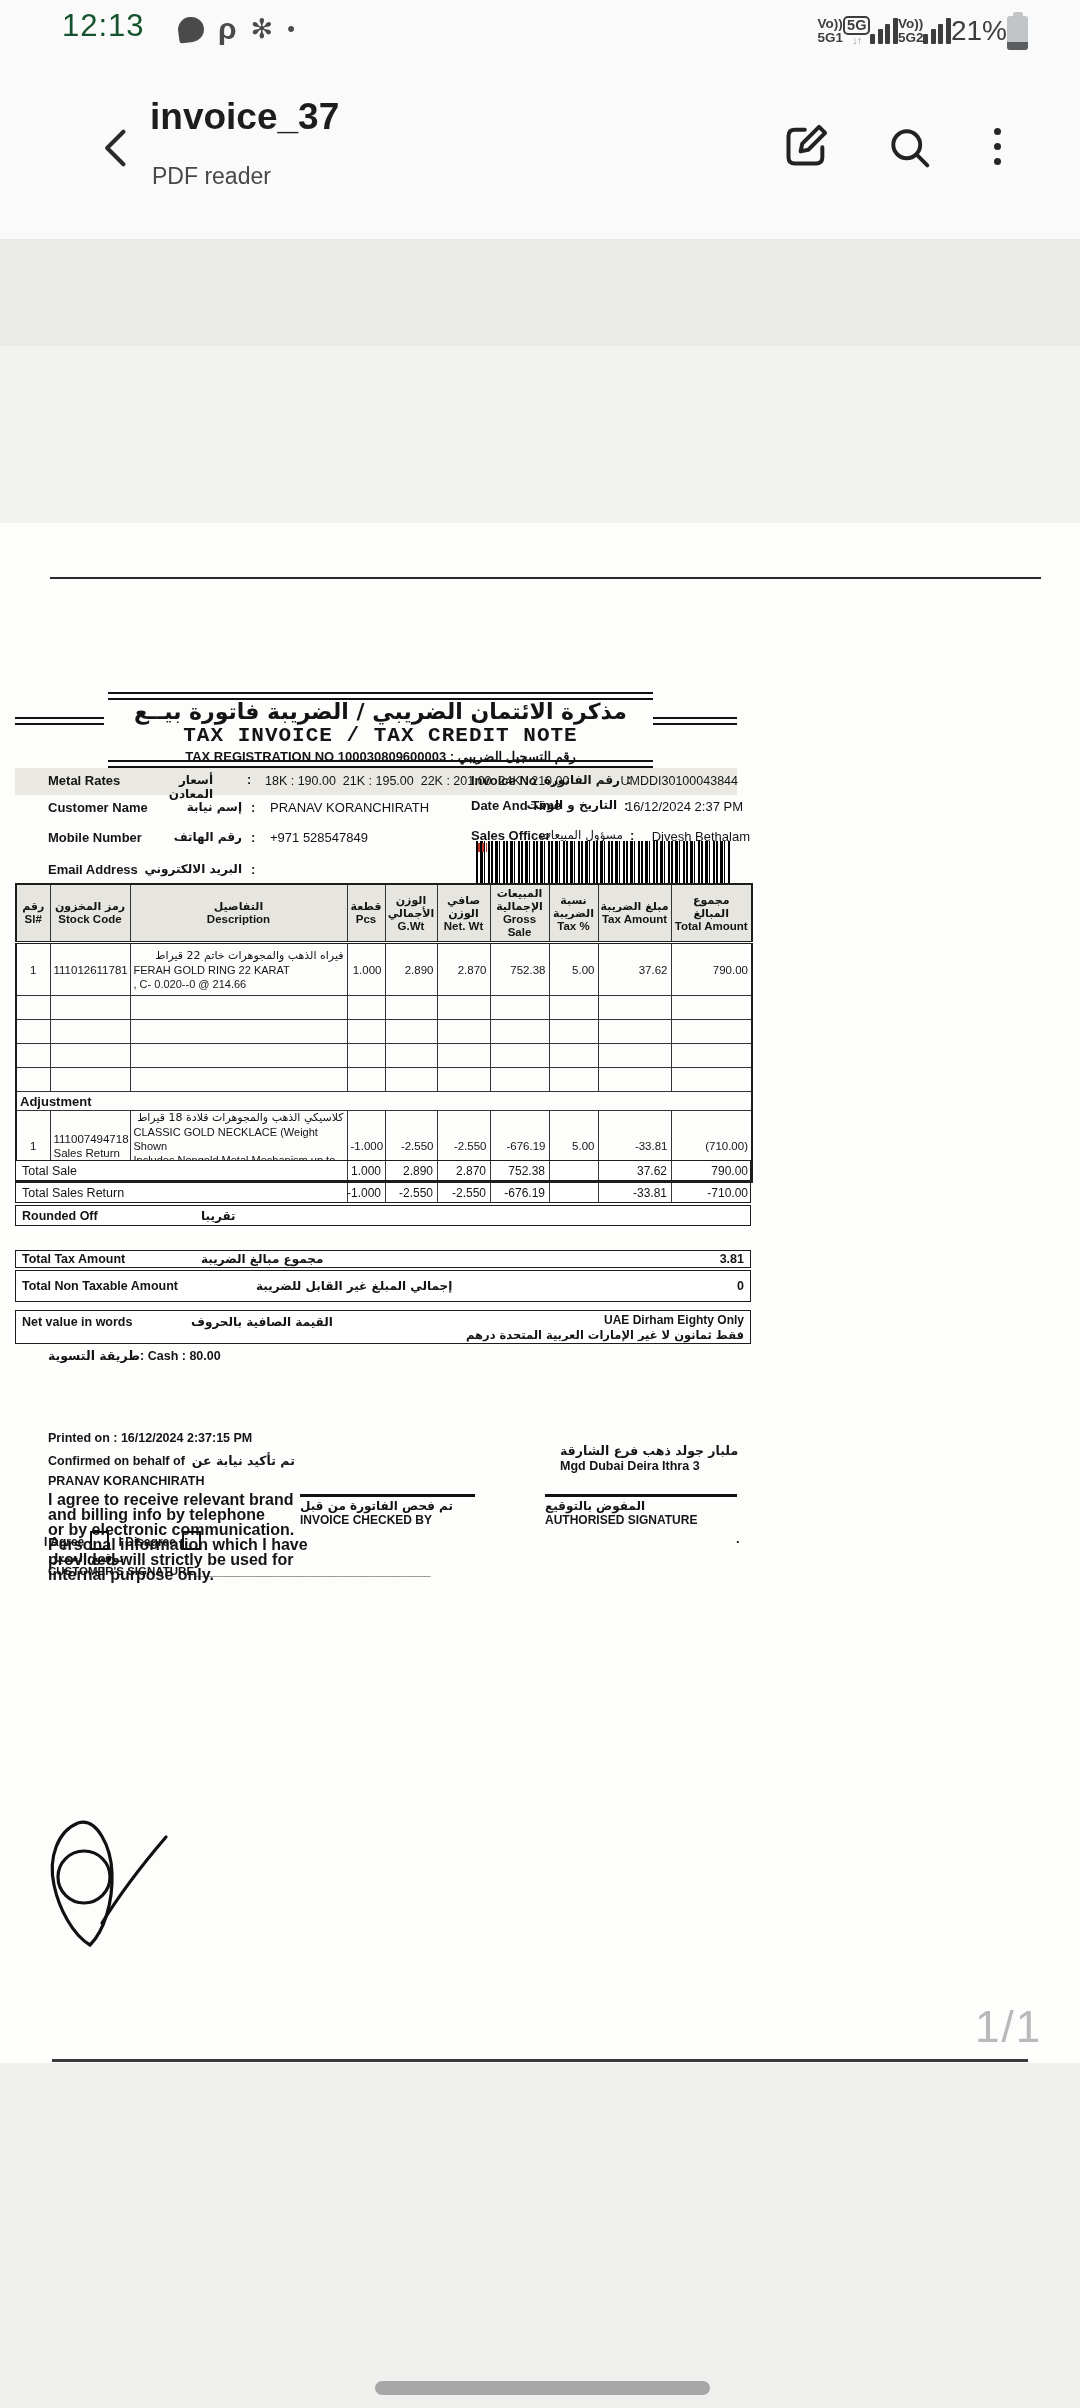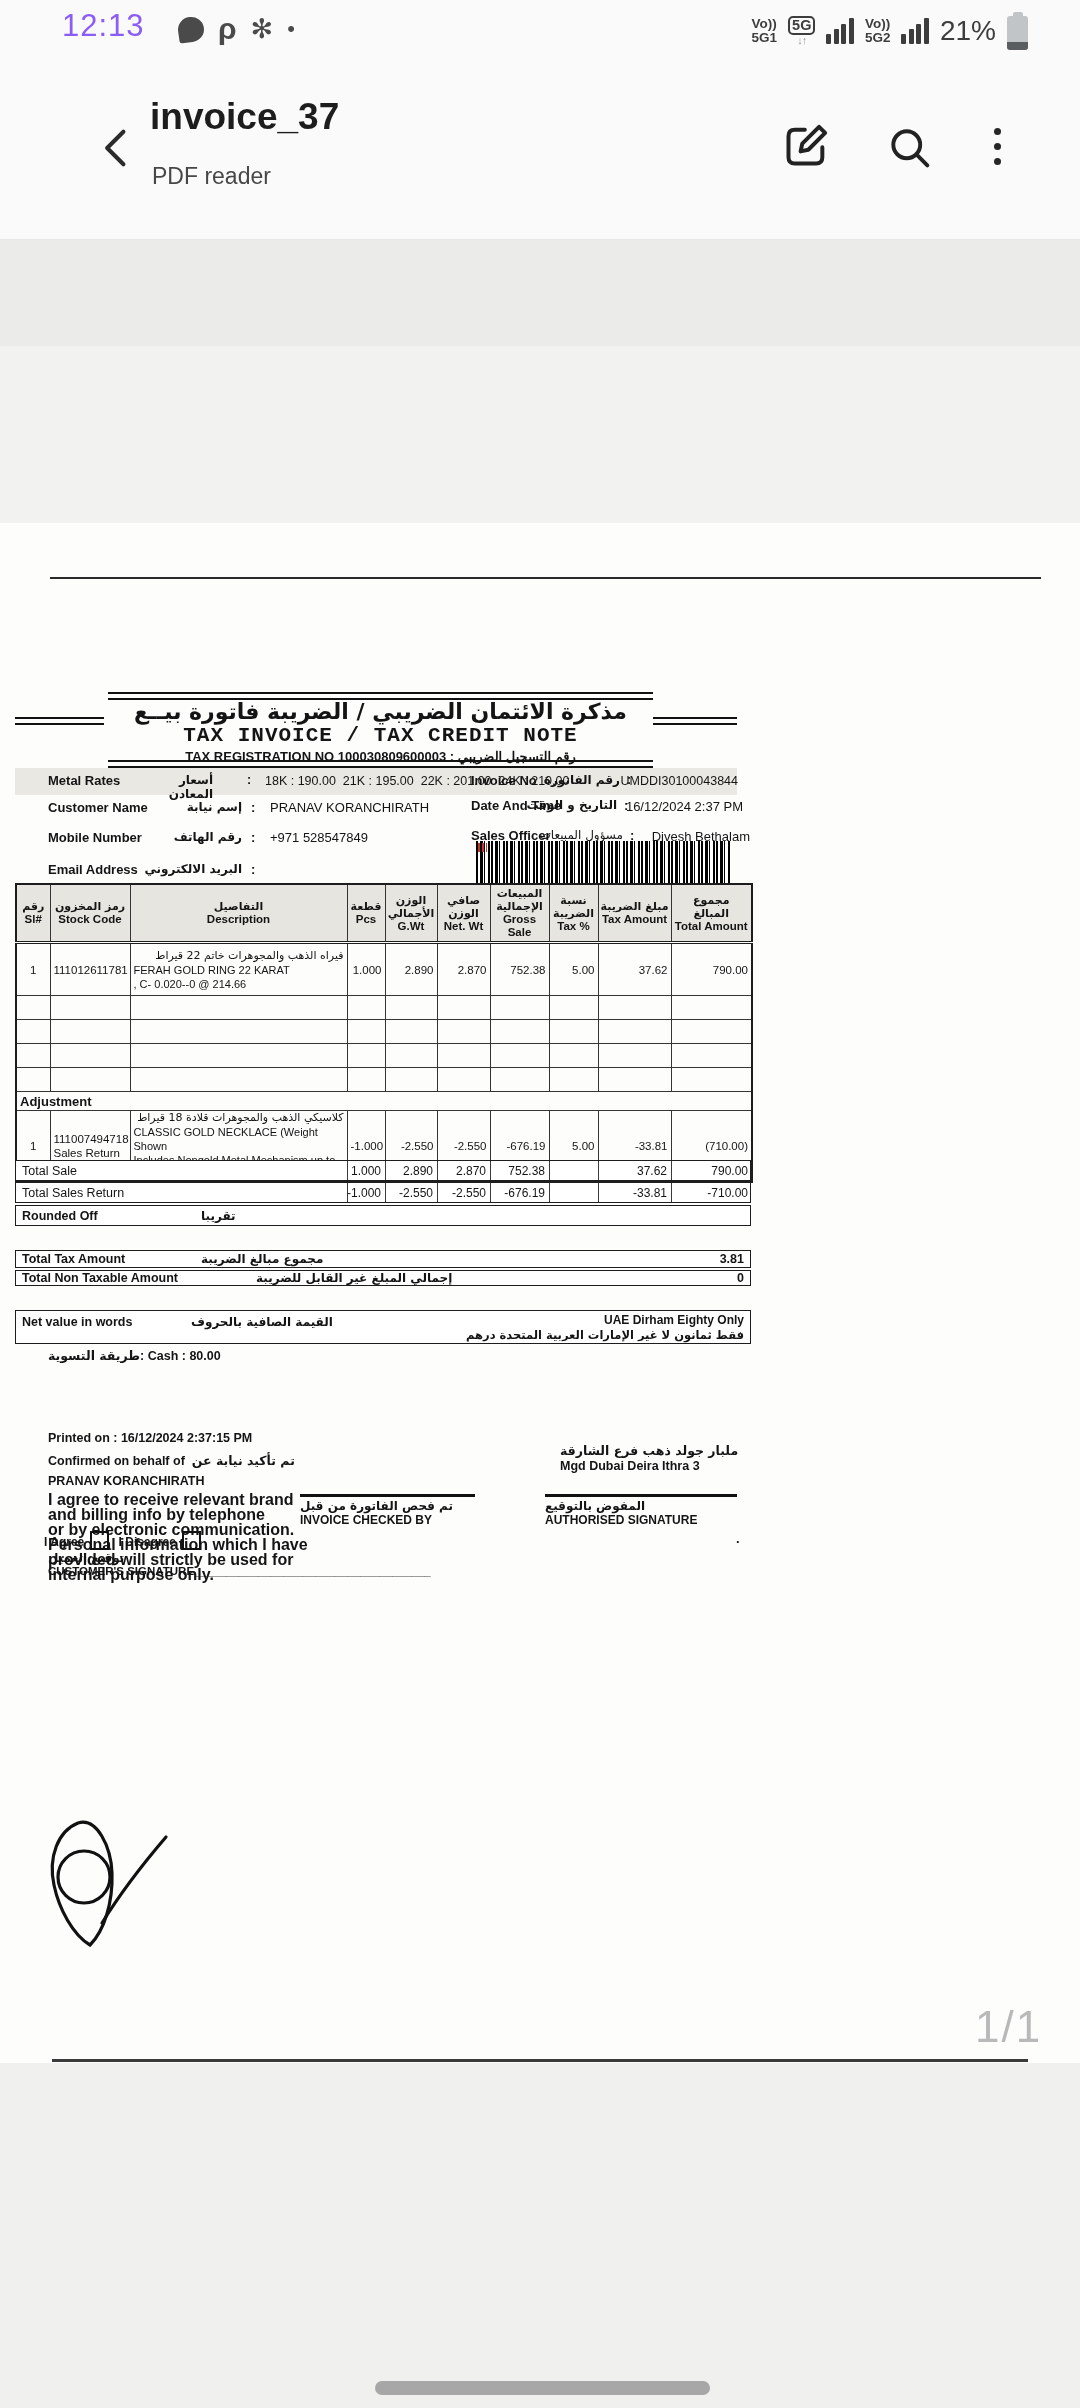--- a/index.html
+++ b/index.html
@@ -2,27 +2,27 @@
 <html><head>
 <meta charset="utf-8">
 <style>
   html,body{margin:0;padding:0;background:#dfe0e0;}
   *{box-sizing:border-box;}
   .screen{position:relative;width:1080px;height:2408px;background:#fafafa;overflow:hidden;
           font-family:"Liberation Sans",sans-serif;color:#1c1c1c;}
   .abs{position:absolute;}
 
   
-  .sb-time{left:62px;top:8px;font-size:31px;color:#8b5cf6;letter-spacing:1px;}
+  .sb-time{left:62px;top:8px;font-size:31px;color:#14532d;letter-spacing:1px;}
   .sb-icons{left:178px;top:12px;display:flex;align-items:center;gap:14px;height:34px;}
   .sb-bubble{width:26px;height:25px;background:#4a4a4a;border-radius:50% 50% 50% 10%;transform:rotate(-8deg);}
   .sb-rho{font-size:30px;font-weight:bold;color:#4a4a4a;line-height:30px;}
   .sb-fan{font-size:27px;color:#4a4a4a;line-height:27px;}
   .sb-dot{font-size:22px;color:#4a4a4a;line-height:22px;}
-  .sb-right{right:52px;top:8px;display:flex;align-items:center;gap:11px;height:46px;}
+  .sb-right{right:52px;top:8px;display:flex;align-items:center;height:46px;}
   .vostack{font-size:13.5px;font-weight:bold;color:#3d3d3d;line-height:14px;text-align:left;}
   .fiveg{display:flex;flex-direction:column;align-items:center;line-height:15px;text-align:right;}
   .fiveg .box{border:2.5px solid #3d3d3d;border-radius:5px;font-size:14.5px;font-weight:bold;color:#3d3d3d;padding:0 2px;}
   .fiveg .arr{font-size:11px;color:#9a9a9a;line-height:11px;letter-spacing:-1px;}
   .bars{display:flex;align-items:flex-end;gap:2.5px;height:26px;}
   .bars i{display:block;width:5px;background:#3d3d3d;border-radius:1px;}
   .pct{font-size:28px;color:#3d3d3d;}
   .batt{display:flex;flex-direction:column;align-items:center;}
   .batt .tip{width:10px;height:4px;background:#c2c5c7;border-radius:2px 2px 0 0;}
   .batt .body{position:relative;width:21px;height:34px;background:#c2c5c7;border-radius:3px;overflow:hidden;}
@@ -350,21 +350,21 @@
     </div>
     <div class="tbox" style="top:682px;height:21px;">
       <span class="lbl b">Rounded Off</span>
       <span class="arl ar">تقريبا</span>
     </div>
     <div class="tbox" style="top:727px;height:18px;">
       <span class="lbl b">Total Tax Amount</span>
       <span class="arl ar">مجموع مبالغ الضريبة</span>
       <span class="val">3.81</span>
     </div>
-    <div class="tbox" style="top:747px;height:16px;">
+    <div class="tbox" style="top:747px;height:32px;">
       <span class="lbl b">Total Non Taxable Amount</span>
       <span class="arl ar" style="left:240px;">إجمالي المبلغ غير القابل للضريبة</span>
       <span class="val">0</span>
     </div>
     <div class="tbox" style="top:787px;height:34px;">
       <span class="lbl b" style="top:11px;">Net value in words</span>
       <span class="arl ar" style="left:175px;top:11px;">القيمة الصافية بالحروف</span>
       <span class="abs" style="right:6px;top:2px;font-size:12px;font-weight:bold;">UAE Dirham Eighty  Only</span>
       <span class="abs ar" style="right:6px;top:17px;font-size:11.5px;">فقط ثمانون لا غير الإمارات العربية المتحدة درهم</span>
     </div>

